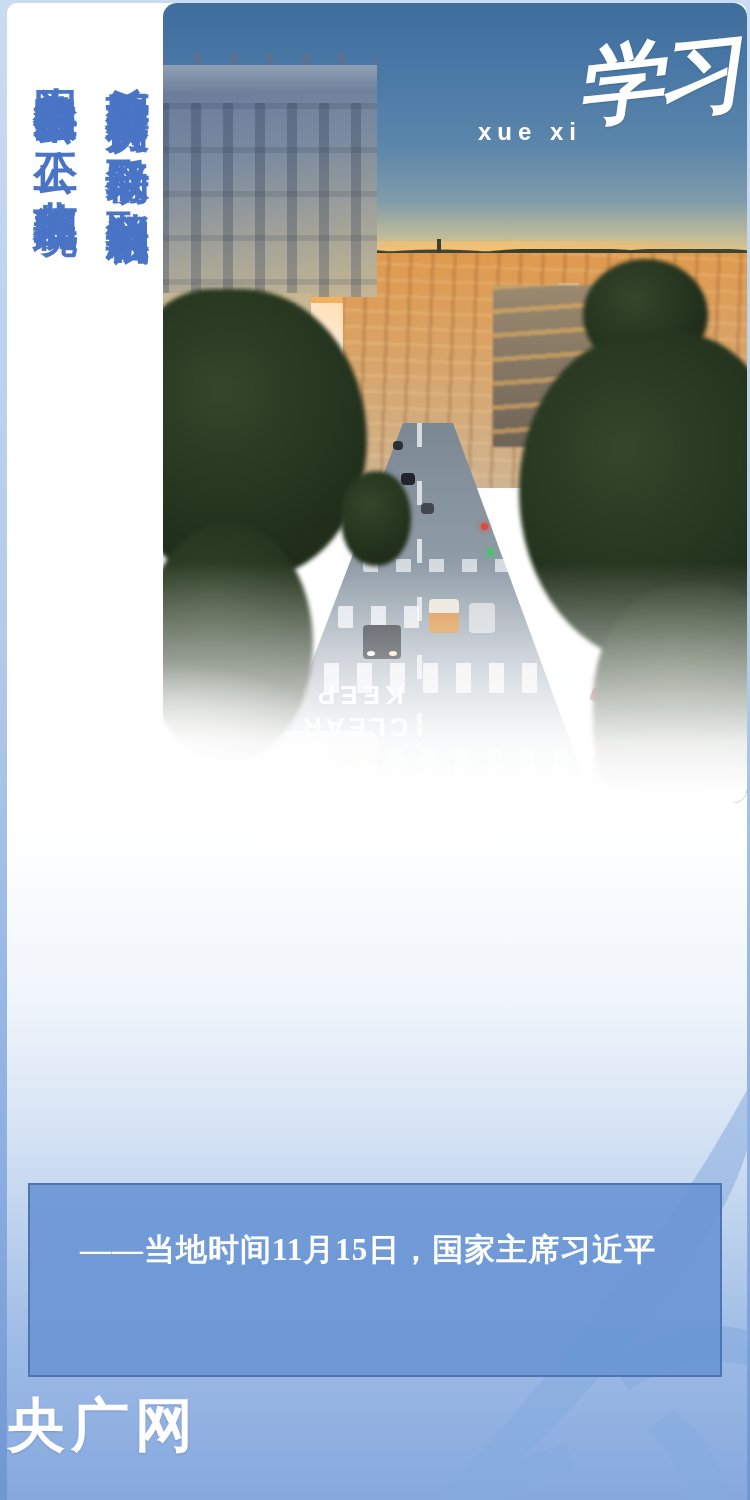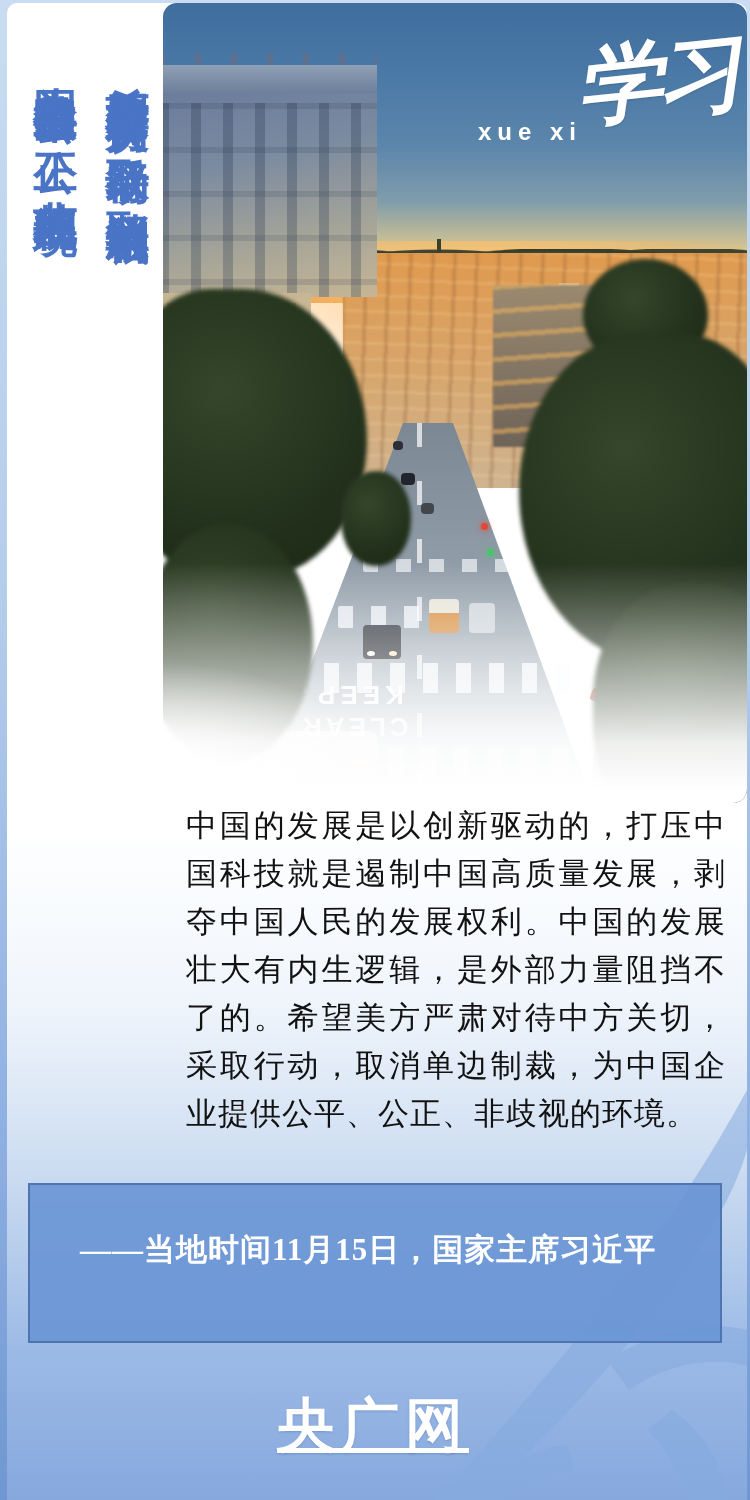--- a/index.html
+++ b/index.html
@@ -117,27 +117,27 @@
     letter-spacing:2px;text-shadow:0 1px 3px rgba(0,0,0,.18);}
   .logo-py{position:absolute;left:8px;top:74px;font:700 24px/1 "Liberation Sans",sans-serif;letter-spacing:6px;}
   .logo-calli{position:absolute;left:106px;top:-10px;font:700 86px/1 "DejaVu Serif",serif;font-style:italic;
     transform:rotate(-6deg);letter-spacing:-6px;text-shadow:0 1px 2px rgba(0,0,0,.15);}
 
   
   .para{position:absolute;left:179px;top:799px;width:540px;z-index:2;
     font:400 31px/48px "Liberation Serif",serif;color:#121212;letter-spacing:1px;text-align:justify;}
 
   
-  .attr{position:absolute;left:21px;top:1180px;width:694px;height:160px;box-sizing:border-box;z-index:2;
+  .attr{position:absolute;left:21px;top:1180px;width:694px;height:194px;box-sizing:border-box;z-index:2;
     background:rgba(106,150,213,.92);border:2px solid rgba(73,110,170,.85);
     padding:38px 28px 0 50px;color:#fff;font:700 31px/53px "Liberation Serif",serif;letter-spacing:1px;}
 
   
-  .footer-logo{position:absolute;left:0;right:8px;top:1387px;text-align:center;color:#fff;z-index:2;
-    font:800 58px/70px "Liberation Sans",sans-serif;letter-spacing:6px;text-shadow:0 1px 2px rgba(40,70,130,.25);text-decoration:underline;}
+  .footer-logo{position:absolute;left:0;right:8px;top:1387px;text-align:left;color:#fff;z-index:2;
+    font:800 58px/70px "Liberation Sans",sans-serif;letter-spacing:6px;text-shadow:0 1px 2px rgba(40,70,130,.25);}
 </style>
 </head>
 <body>
 
 <div class="poster">
   <div class="card">
 
     <svg class="watermark" viewBox="0 0 330 470" xmlns="http://www.w3.org/2000/svg">
       <g fill="#86abdf">
         <path d="M18,470 C95,390 170,300 246,196 L284,218 C214,318 136,402 62,470 Z"></path>
@@ -190,21 +190,20 @@
       <div class="road-text keep">KEEP</div>
       <div class="road-text clear">CLEAR</div>
       <div class="photo-fade"></div>
     </div>
 
     <div class="logo">
       <div class="logo-calli">学习</div>
       <div class="logo-py">xue xi</div>
     </div>
 
-    <div class="para">中国的发展是以创新驱动的，打压中国科技就是遏制中国高质量发展，剥夺中国人民的发展权利。中国的发展壮大有内生逻辑，是外部力量阻挡不了的。希望美方严肃对待中方关切，采取行动，取消单边制裁，为中国企业提供公平、公正、非歧视的环境。</div>
 
     <div class="attr">
       <div class="attr-line">——当地时间11月15日，国家主席习近平</div>
     </div>
 
     <div class="footer-logo">央广网</div>
 
   </div>
 </div>
 

